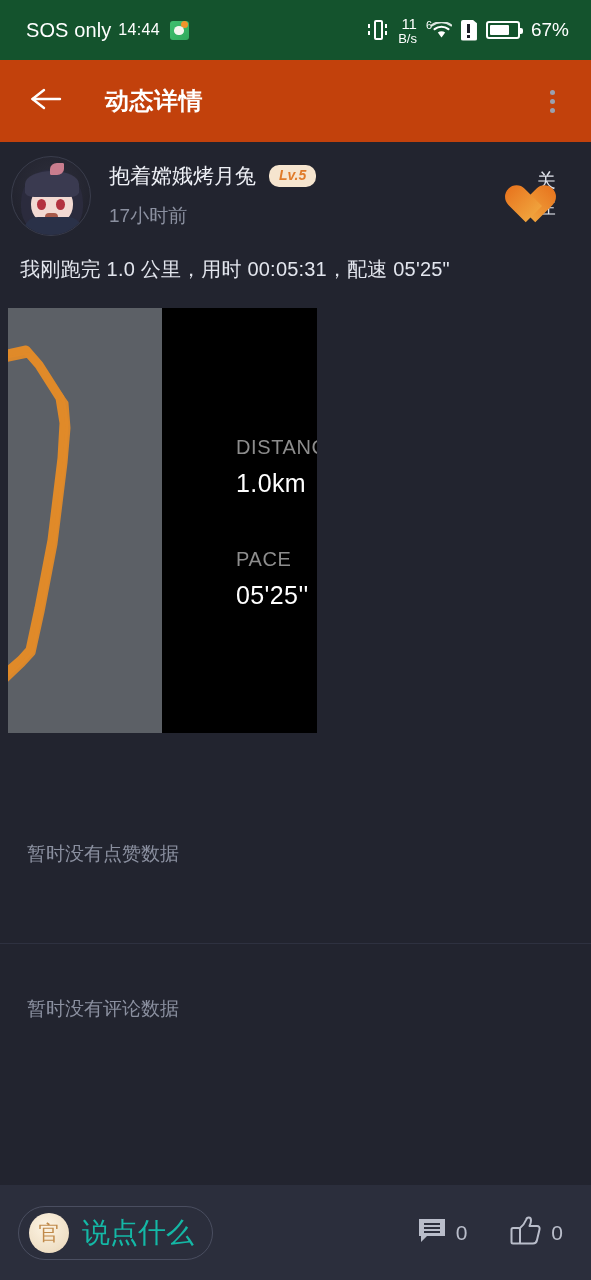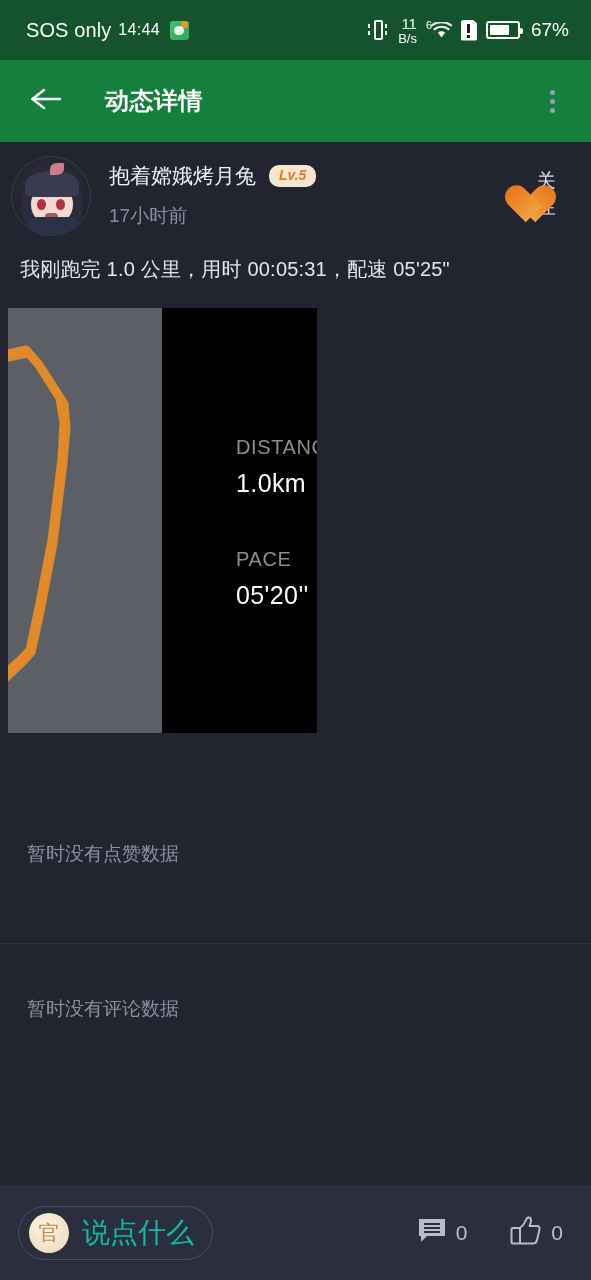--- a/index.html
+++ b/index.html
@@ -76,21 +76,21 @@
   .ic-sim::before{ content:""; position:absolute; left:6px; top:15px; width:3px;height:3px;background:#1b1d27;}
 
   .ic-battery { width: 34px; height: 18px; border:2px solid #fff; border-radius:3px; position:relative;}
   .ic-battery::after{content:""; position:absolute; right:-5px; top:5px; width:3px;height:6px;background:#fff;border-radius:0 2px 2px 0;}
   .ic-battery .fill{ position:absolute; left:2px; top:2px; bottom:2px; width:62%; background:#fff; border-radius:1px;}
   .sb-pct { font-size: 19px; color:#fff; margin-left:2px;}
 
   
   .header {
     height: 82px;
-    background: #15803d;
+    background: #c2410c;
     display: flex;
     align-items: center;
     padding: 0 22px 0 26px;
   }
   .back-btn {
     width: 42px; height: 42px;
     display:flex; align-items:center; justify-content:center;
     cursor: pointer;
   }
   .hdr-title {
@@ -325,21 +325,21 @@
       <polyline points="-4,52 20,47 34,62 58,95 60,120 57,155 47,236 34,304 25,345 14,357 -6,376" fill="none" stroke="#e08a29" stroke-width="5" stroke-linejoin="round" stroke-linecap="round" opacity="0.95"></polyline>
     </svg>
   </div>
   <div class="stats-pane">
     <div class="stat-block sb-distance">
       <div class="stat-label">DISTANCE</div>
       <div class="stat-value">1.0km</div>
     </div>
     <div class="stat-block sb-pace">
       <div class="stat-label">PACE</div>
-      <div class="stat-value">05'20''</div>
+      <div class="stat-value">05'25''</div>
     </div>
   </div>
 </div>
 
 <div class="likes-sec">
   <div class="empty-text">暂时没有点赞数据</div>
 </div>
 <div class="divider"></div>
 
 <div class="comments-sec">

